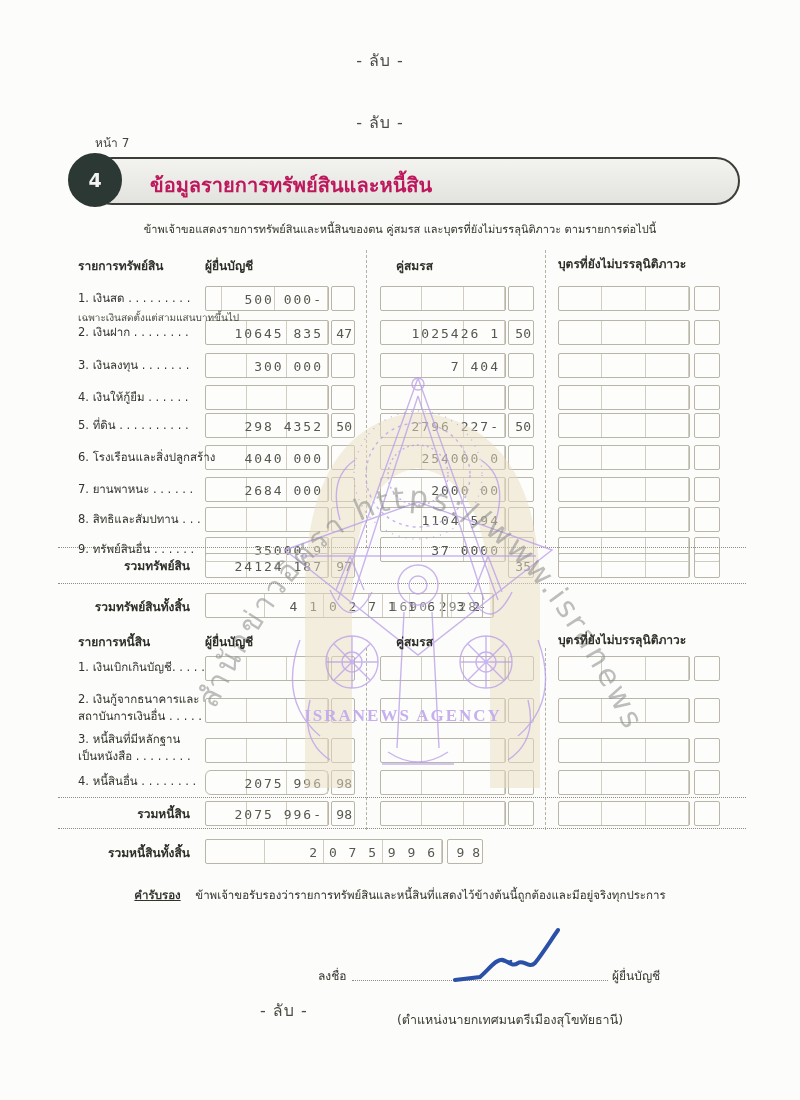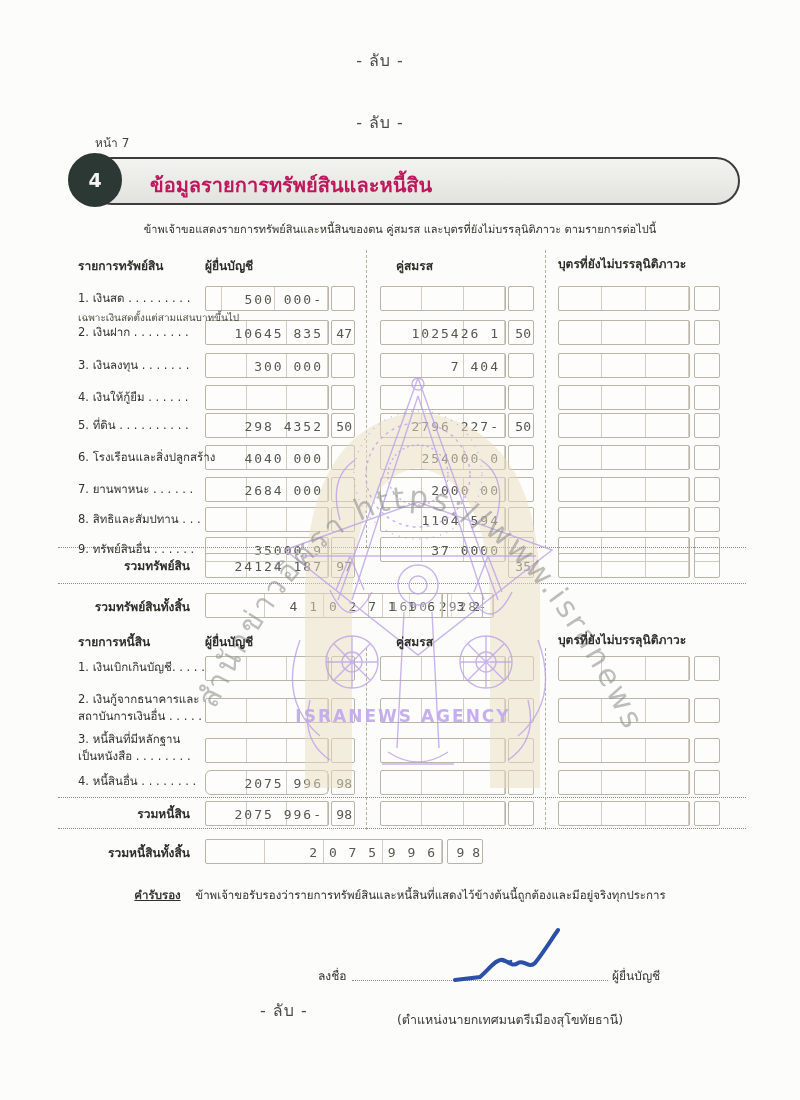--- a/index.html
+++ b/index.html
@@ -78,21 +78,21 @@
 
   <svg class="abs wm" style="left:0;top:0;z-index:4;" width="800" height="1100" viewBox="0 0 800 1100">
     <defs>
         <path id="arcpath" d="M215,710 Q415,295 625,730" fill="none"></path>
       </defs>
     <text font-size="30" fill="#8a8a8a" opacity="0.55" letter-spacing="3" font-family="DejaVu Sans, Liberation Sans, sans-serif">
       <textPath href="#arcpath">สำนักข่าวอิศรา https://www.isranews.org</textPath>
     </text>
   </svg>
 
-  <div class="abs agency wm" style="z-index:4;">ISRANEWS AGENCY</div>
+  <div class="abs agency wm" style="z-index:4;font-family:Liberation Serif, serif;">ISRANEWS AGENCY</div>
 
   <div class="abs secret" style="top:48px;z-index:5;">- ลับ -</div>
   <div class="abs secret" style="top:110px;z-index:5;">- ลับ -</div>
   <div class="abs pagenum" style="left:95px;top:133px;z-index:5;">หน้า 7</div>
 
   <div class="abs banner" style="z-index:5;"></div>
   <div class="abs banner-num" style="z-index:6;">4</div>
   <div class="abs banner-title" style="z-index:6;">ข้อมูลรายการทรัพย์สินและหนี้สิน</div>
   <div class="abs intro thai" style="z-index:5;">ข้าพเจ้าขอแสดงรายการทรัพย์สินและหนี้สินของตน คู่สมรส และบุตรที่ยังไม่บรรลุนิติภาวะ ตามรายการต่อไปนี้</div>
 

